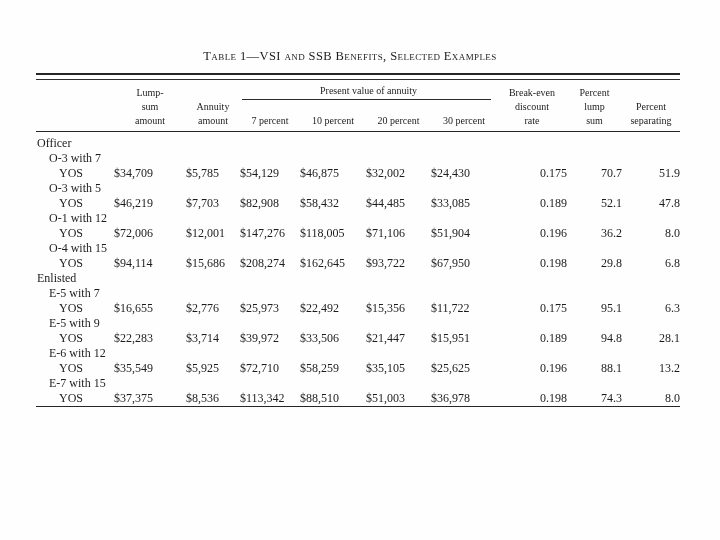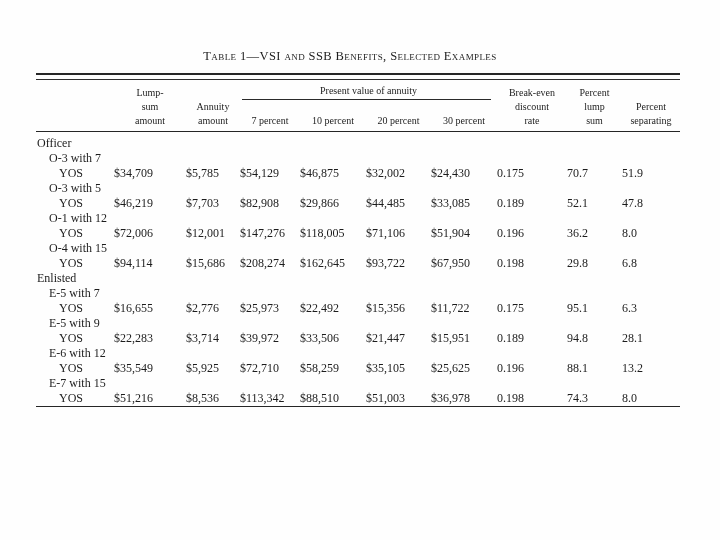--- a/index.html
+++ b/index.html
@@ -19,21 +19,21 @@
   .pv-cols{margin-top:auto;display:grid;grid-template-columns:60px 66px 65px 66px;}
   .pv-col{text-align:center;}
   .rule1{border-top:1.5px solid #262626;margin-top:3px;}
   .tbody{font-size:12px;line-height:15px;margin-top:4px;}
   .row{height:15px;}
   .lbl{grid-column:1/11;white-space:nowrap;}
   .ind0{padding-left:1px;}
   .ind1{padding-left:13px;}
   .ind2{padding-left:23px;}
   .num{text-align:left;padding-right:2px;white-space:nowrap;}
-  .ctr{text-align:left;white-space:nowrap;}
+  .ctr{text-align:right;white-space:nowrap;}
   .ruleb{border-top:1.5px solid #262626;}
 </style>
 </head>
 <body>
 
 <div class="page">
   <div class="title">Table 1—VSI and SSB Benefits, Selected Examples</div>
 
   <div class="tbl">
     <div class="rule2"></div>
@@ -100,21 +100,21 @@
       </div>
 
       <div class="grid row">
         <div class="lbl ind1">O-3 with 5</div>
       </div>
       <div class="grid row">
         <div class="ind2">YOS</div>
         <div class="num">$46,219</div>
         <div class="num">$7,703</div>
         <div class="num">$82,908</div>
-        <div class="num">$29,866</div>
+        <div class="num">$58,432</div>
         <div class="num">$44,485</div>
         <div class="num">$33,085</div>
         <div class="ctr">0.189</div>
         <div class="ctr">52.1</div>
         <div class="ctr">47.8</div>
       </div>
 
       <div class="grid row">
         <div class="lbl ind1">O-1 with 12</div>
       </div>
@@ -197,21 +197,21 @@
         <div class="ctr">0.196</div>
         <div class="ctr">88.1</div>
         <div class="ctr">13.2</div>
       </div>
 
       <div class="grid row">
         <div class="lbl ind1">E-7 with 15</div>
       </div>
       <div class="grid row">
         <div class="ind2">YOS</div>
-        <div class="num">$51,216</div>
+        <div class="num">$37,375</div>
         <div class="num">$8,536</div>
         <div class="num">$113,342</div>
         <div class="num">$88,510</div>
         <div class="num">$51,003</div>
         <div class="num">$36,978</div>
         <div class="ctr">0.198</div>
         <div class="ctr">74.3</div>
         <div class="ctr">8.0</div>
       </div>
 

